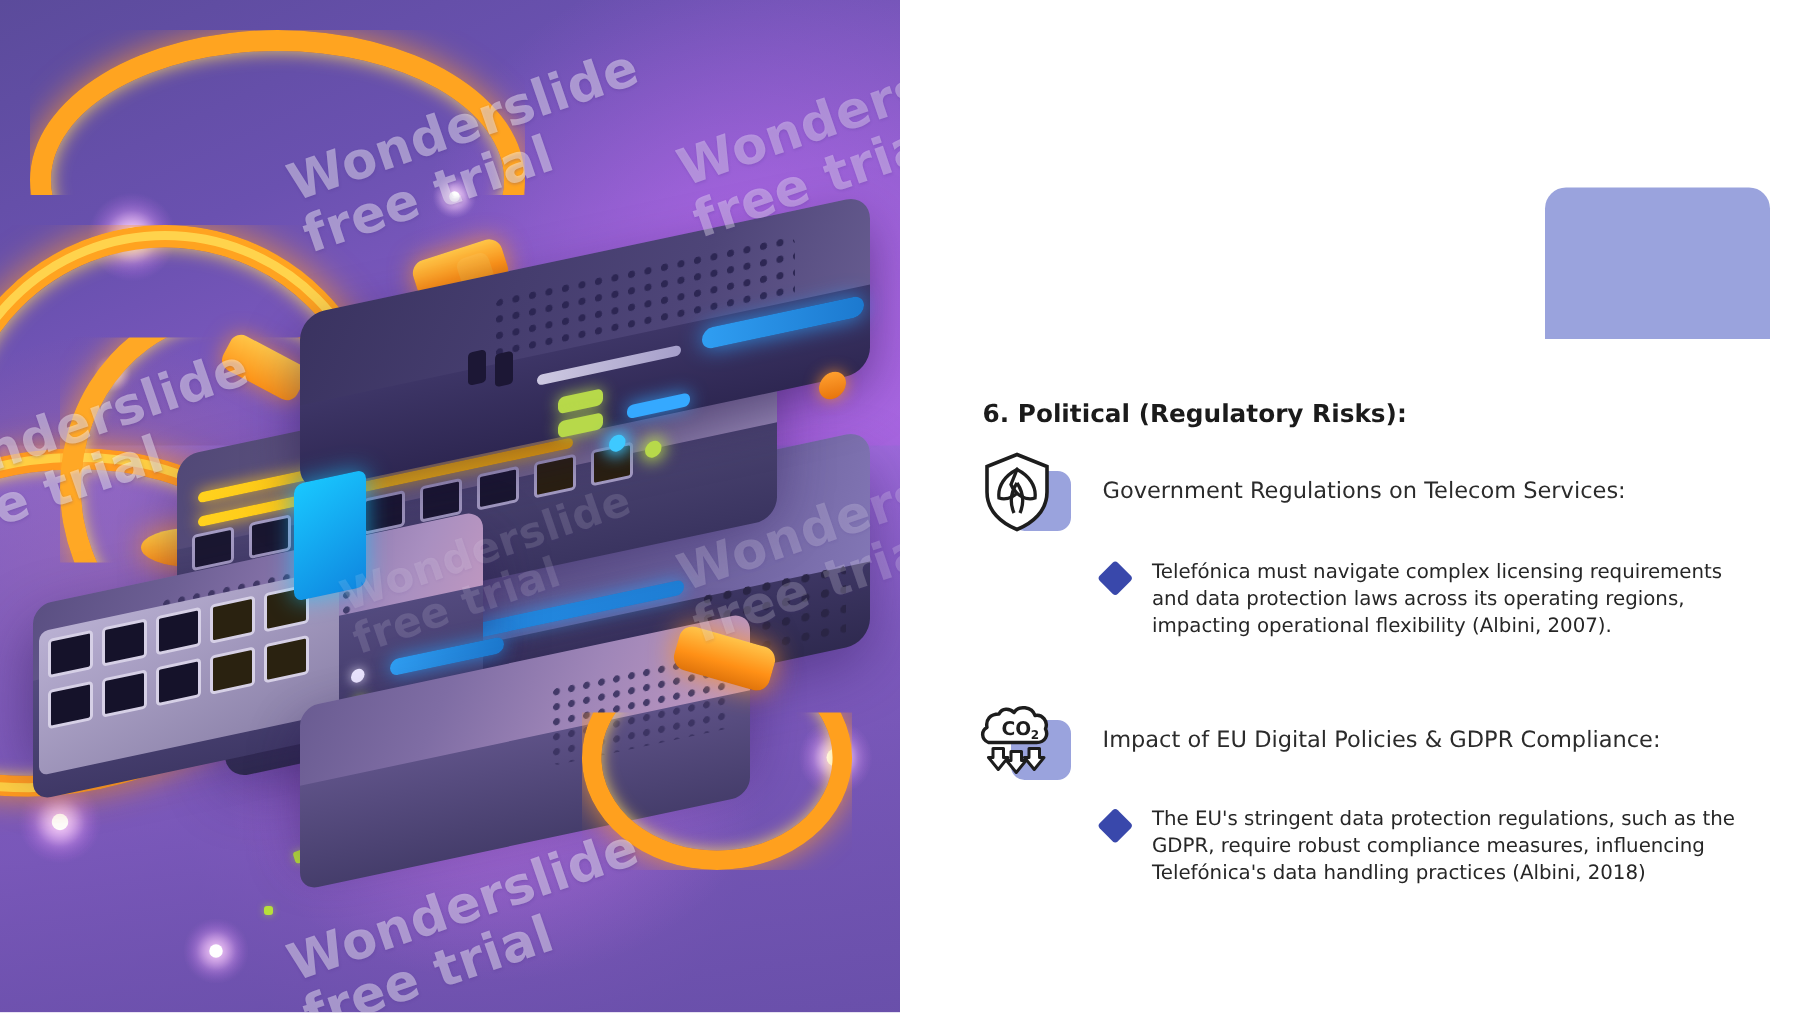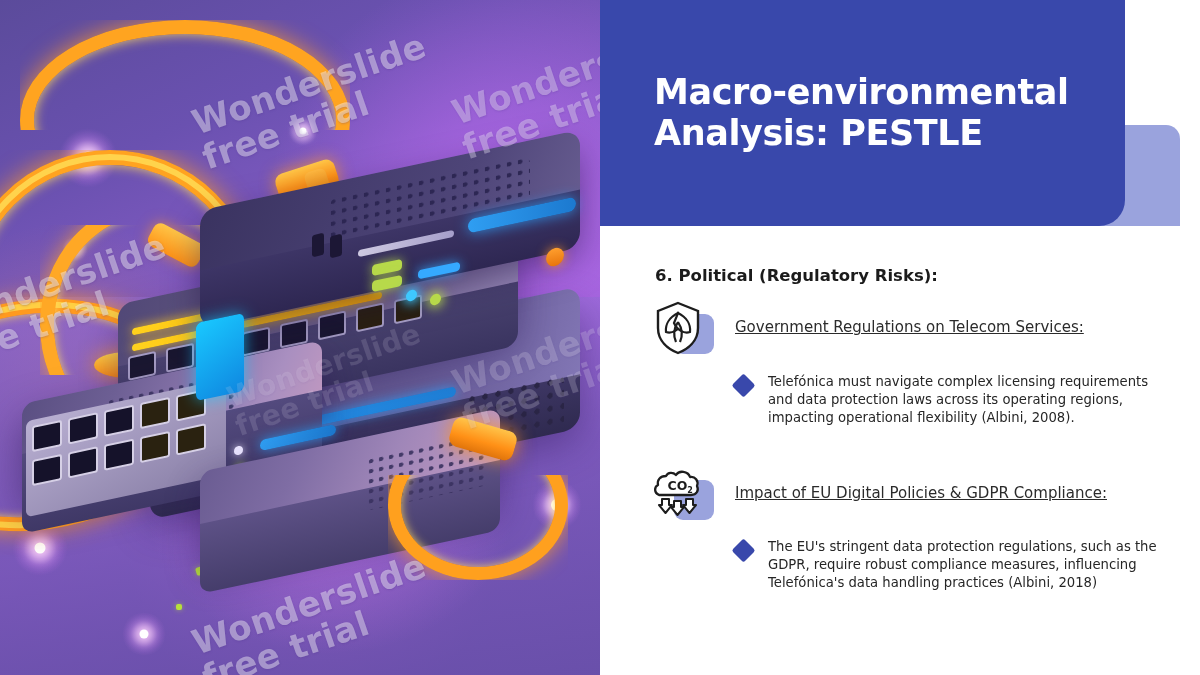--- a/index.html
+++ b/index.html
@@ -78,21 +78,21 @@
 
   .icon-wrap { position:absolute; left:48px; width:72px; height:60px;text-align:center; }
   .icon-bg {
     position:absolute; left:26px; top:14px; width:40px; height:40px;
     background:#9aa3dd; border-radius:9px;
   }
   .icon-art { position:absolute; left:4px; top:0px; width:52px; height:56px; }
 
   .sub-head {
     position:absolute; left:135px; width:440px; color:#2b2b2b;
-    font-size:15px; font-family:"DejaVu Sans", sans-serif; line-height:1.3;text-decoration:underline;
+    font-size:15px; font-family:"DejaVu Sans", sans-serif; line-height:1.3;
   }
 
   .bullet-row { position:absolute; left:135px; width:430px; }
   .diamond {
     position:absolute; left:0; top:3px; width:17px; height:17px;
     background:#3948ab; transform:rotate(45deg); border-radius:2.5px;
   }
   .bullet-text {
     position:absolute; left:33px; top:-1px; width:400px;
     color:#262626; font-size:13.2px; line-height:1.38;
@@ -354,23 +354,20 @@
     </div>
     <div class="wm" style="left:380px;top:300px;width:320px;font-size:34px;transform:rotate(-19deg);opacity:.45;">
       <span>Wonderslide</span><br><span>free trial</span>
     </div>
     <div class="wm" style="left:150px;top:330px;width:300px;font-size:28px;transform:rotate(-19deg);opacity:.30;">
       <span>Wonderslide</span><br><span>free trial</span>
     </div>
   </div>
 
   <div id="title-shadow"></div>
-  <div id="title-block">
-    <div id="title-text">Macro-environmental Analysis: PESTLE</div>
-  </div>
 
   <div id="content">
 
     <div class="section-number" style="top:40px;">6. Political (Regulatory Risks):</div>
 
     <div class="block" style="top:74px;">
       <div class="icon-wrap">
         <div class="icon-bg"></div>
         <svg class="icon-art" viewBox="0 0 52 56" fill="none">
           <path d="M26 3 L46 11 V28 C46 41 36 49 26 53 C16 49 6 41 6 28 V11 Z" stroke="#1d1d1d" stroke-width="2.4" fill="#ffffff"></path>
@@ -378,21 +375,21 @@
           <path d="M26 13 C34 17 39 24 38 32 C32 34 25 30 22 23 Z" stroke="#1d1d1d" stroke-width="2.2" fill="#ffffff"></path>
           <path d="M26 22 C22 28 21 35 24 42" stroke="#1d1d1d" stroke-width="2.2"></path>
           <path d="M26 22 C30 28 31 35 28 42" stroke="#1d1d1d" stroke-width="2.2"></path>
         </svg>
       </div>
       <div class="sub-head" style="top:18px;">Government Regulations on Telecom Services:</div>
     </div>
 
     <div class="bullet-row" style="top:148px;">
       <div class="diamond"></div>
-      <div class="bullet-text">Telefónica must navigate complex licensing requirements and data protection laws across its operating regions, impacting operational flexibility (Albini, 2008).</div>
+      <div class="bullet-text">Telefónica must navigate complex licensing requirements and data protection laws across its operating regions, impacting operational flexibility (Albini, 2007).</div>
     </div>
 
     <div class="block" style="top:240px;">
       <div class="icon-wrap">
         <div class="icon-bg"></div>
         <svg class="icon-art" viewBox="0 0 52 56" fill="none">
           <path d="M14 10 C8 10 5 14 6 19 C2 21 2 27 7 29 L39 29 C45 29 47 24 45 20 C47 15 43 10 38 11 C36 5 27 4 24 9 C21 6 16 6 14 10 Z" stroke="#1d1d1d" stroke-width="2.3" fill="#ffffff" stroke-linejoin="round"></path>
           <text x="25.5" y="24" font-family="DejaVu Sans, sans-serif" font-size="12.5" font-weight="700" fill="#1d1d1d" text-anchor="middle">CO</text>
           <text x="38" y="26.5" font-family="DejaVu Sans, sans-serif" font-size="8" font-weight="700" fill="#1d1d1d" text-anchor="middle">2</text>
           <path d="M10 33 h7 v6 h3 l-6.5 8 L7 39 h3 Z" stroke="#1d1d1d" stroke-width="2" fill="#fff" stroke-linejoin="round"></path>

